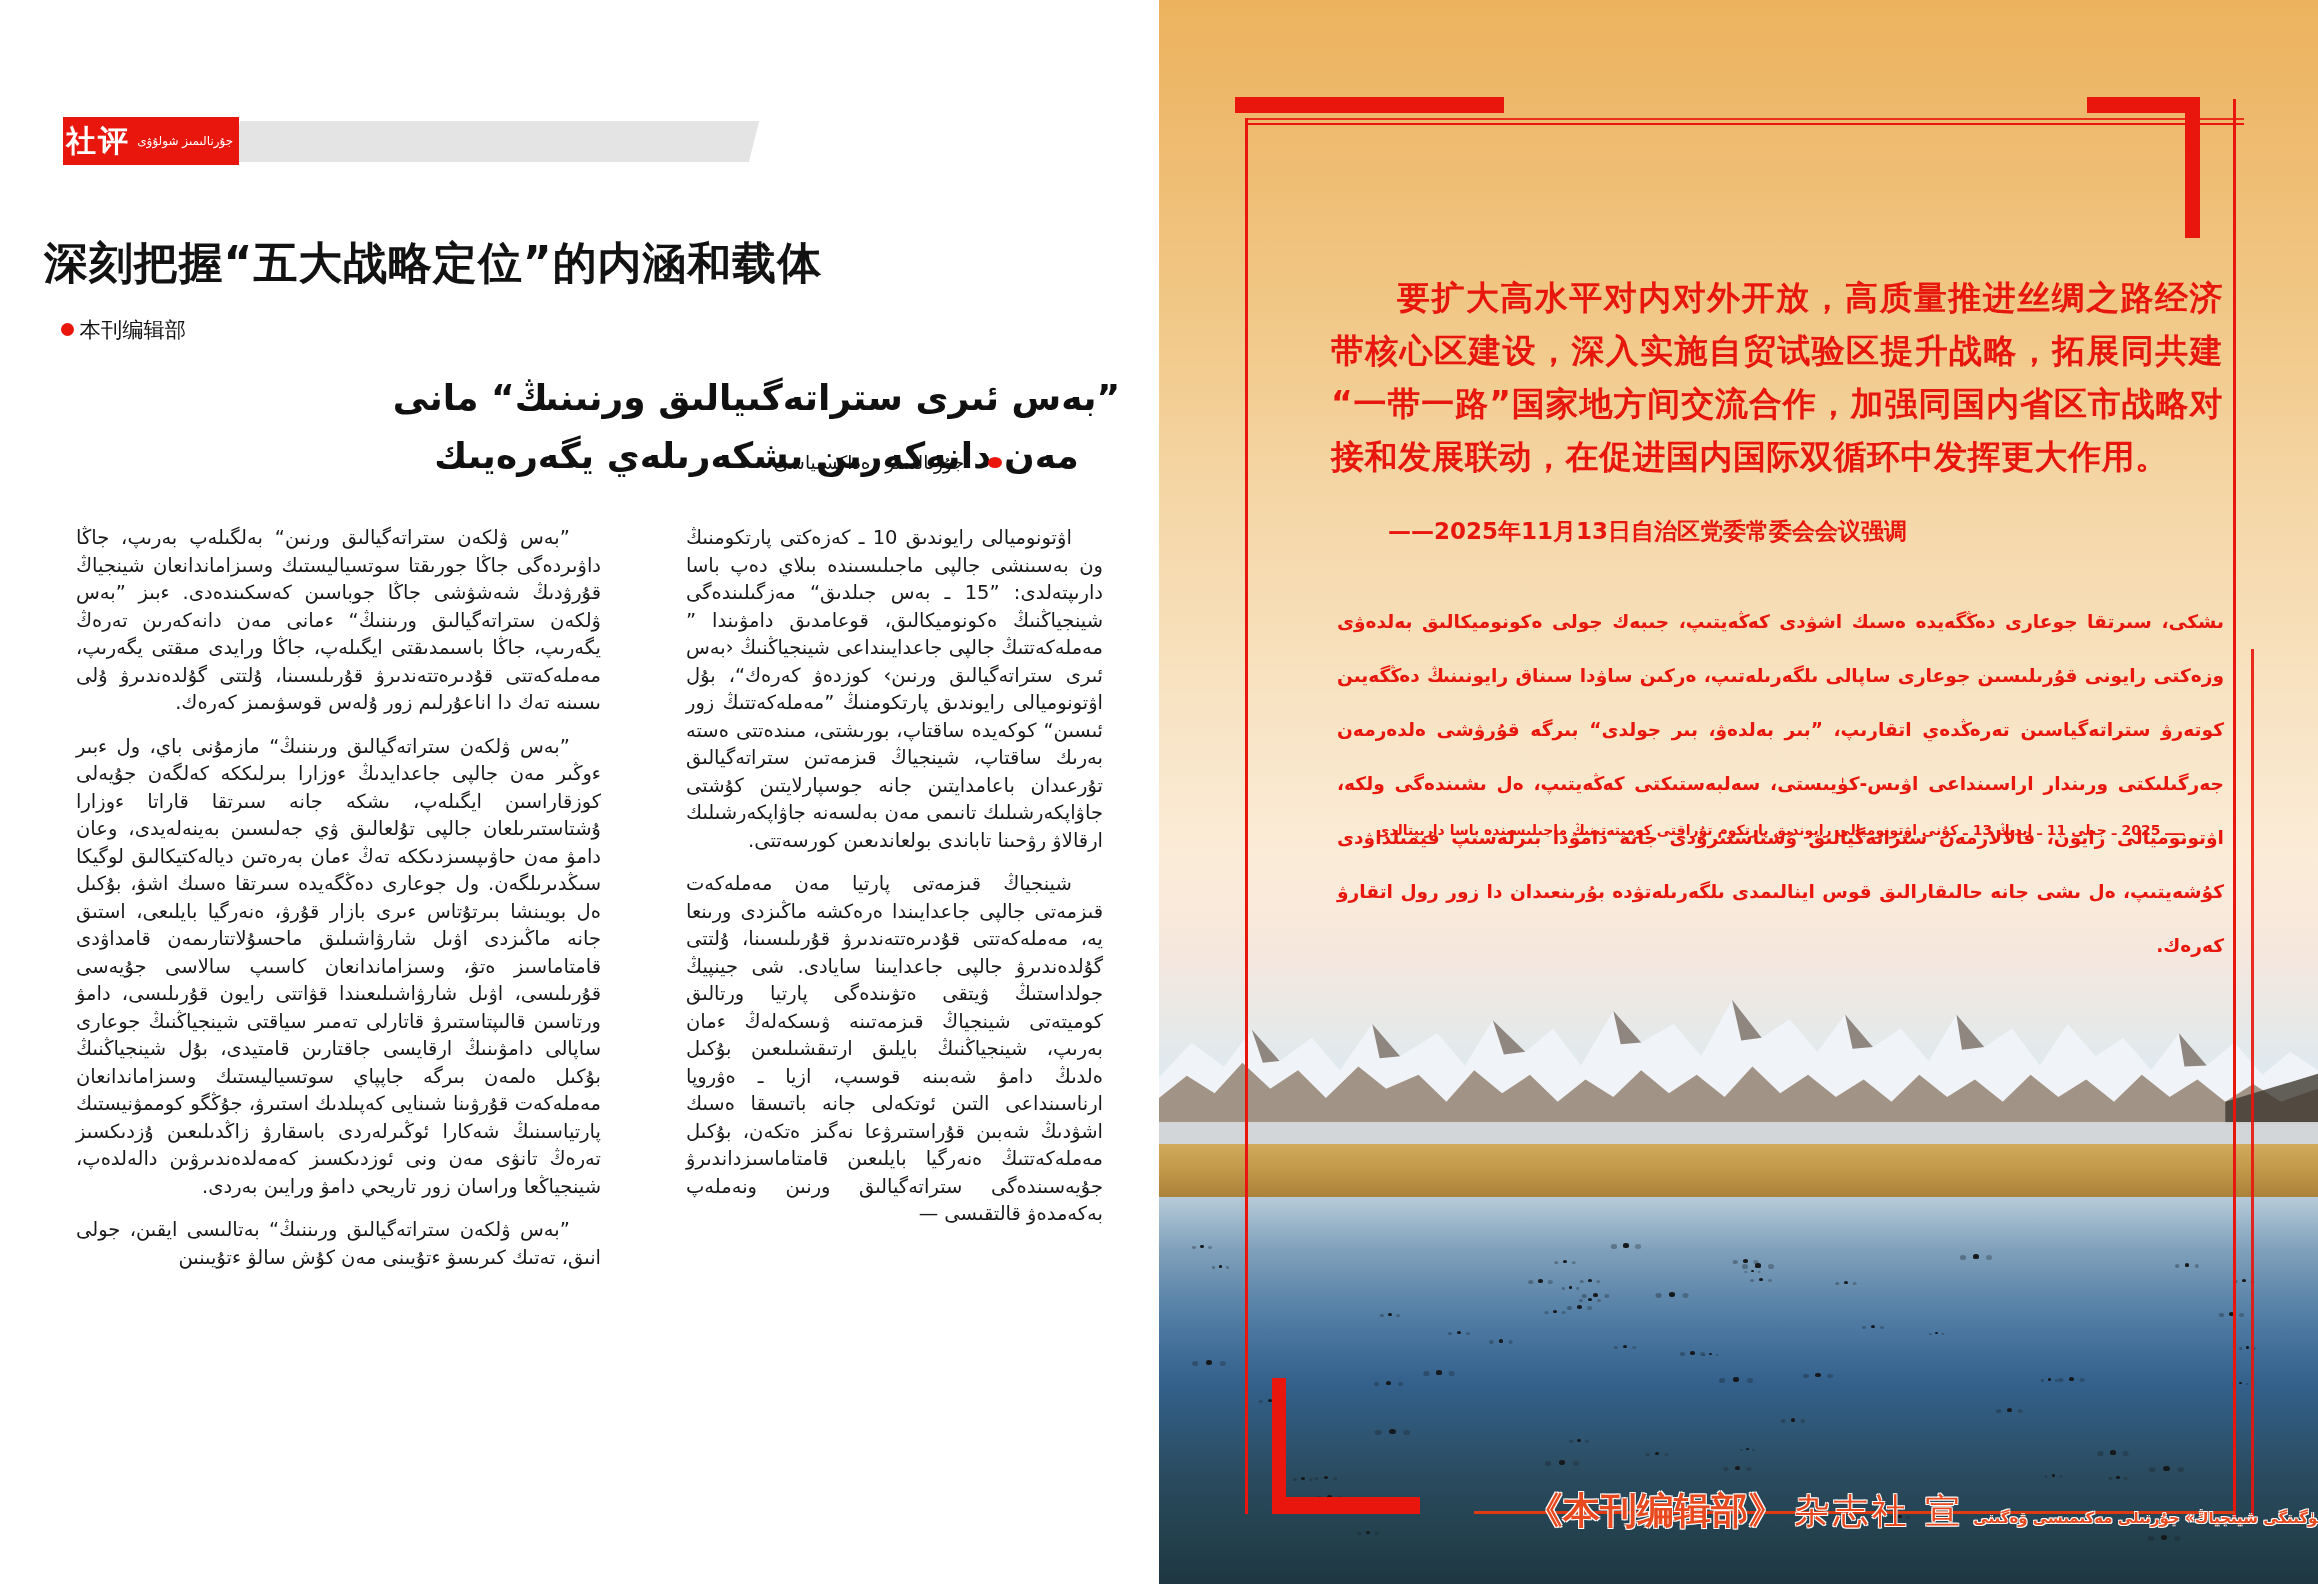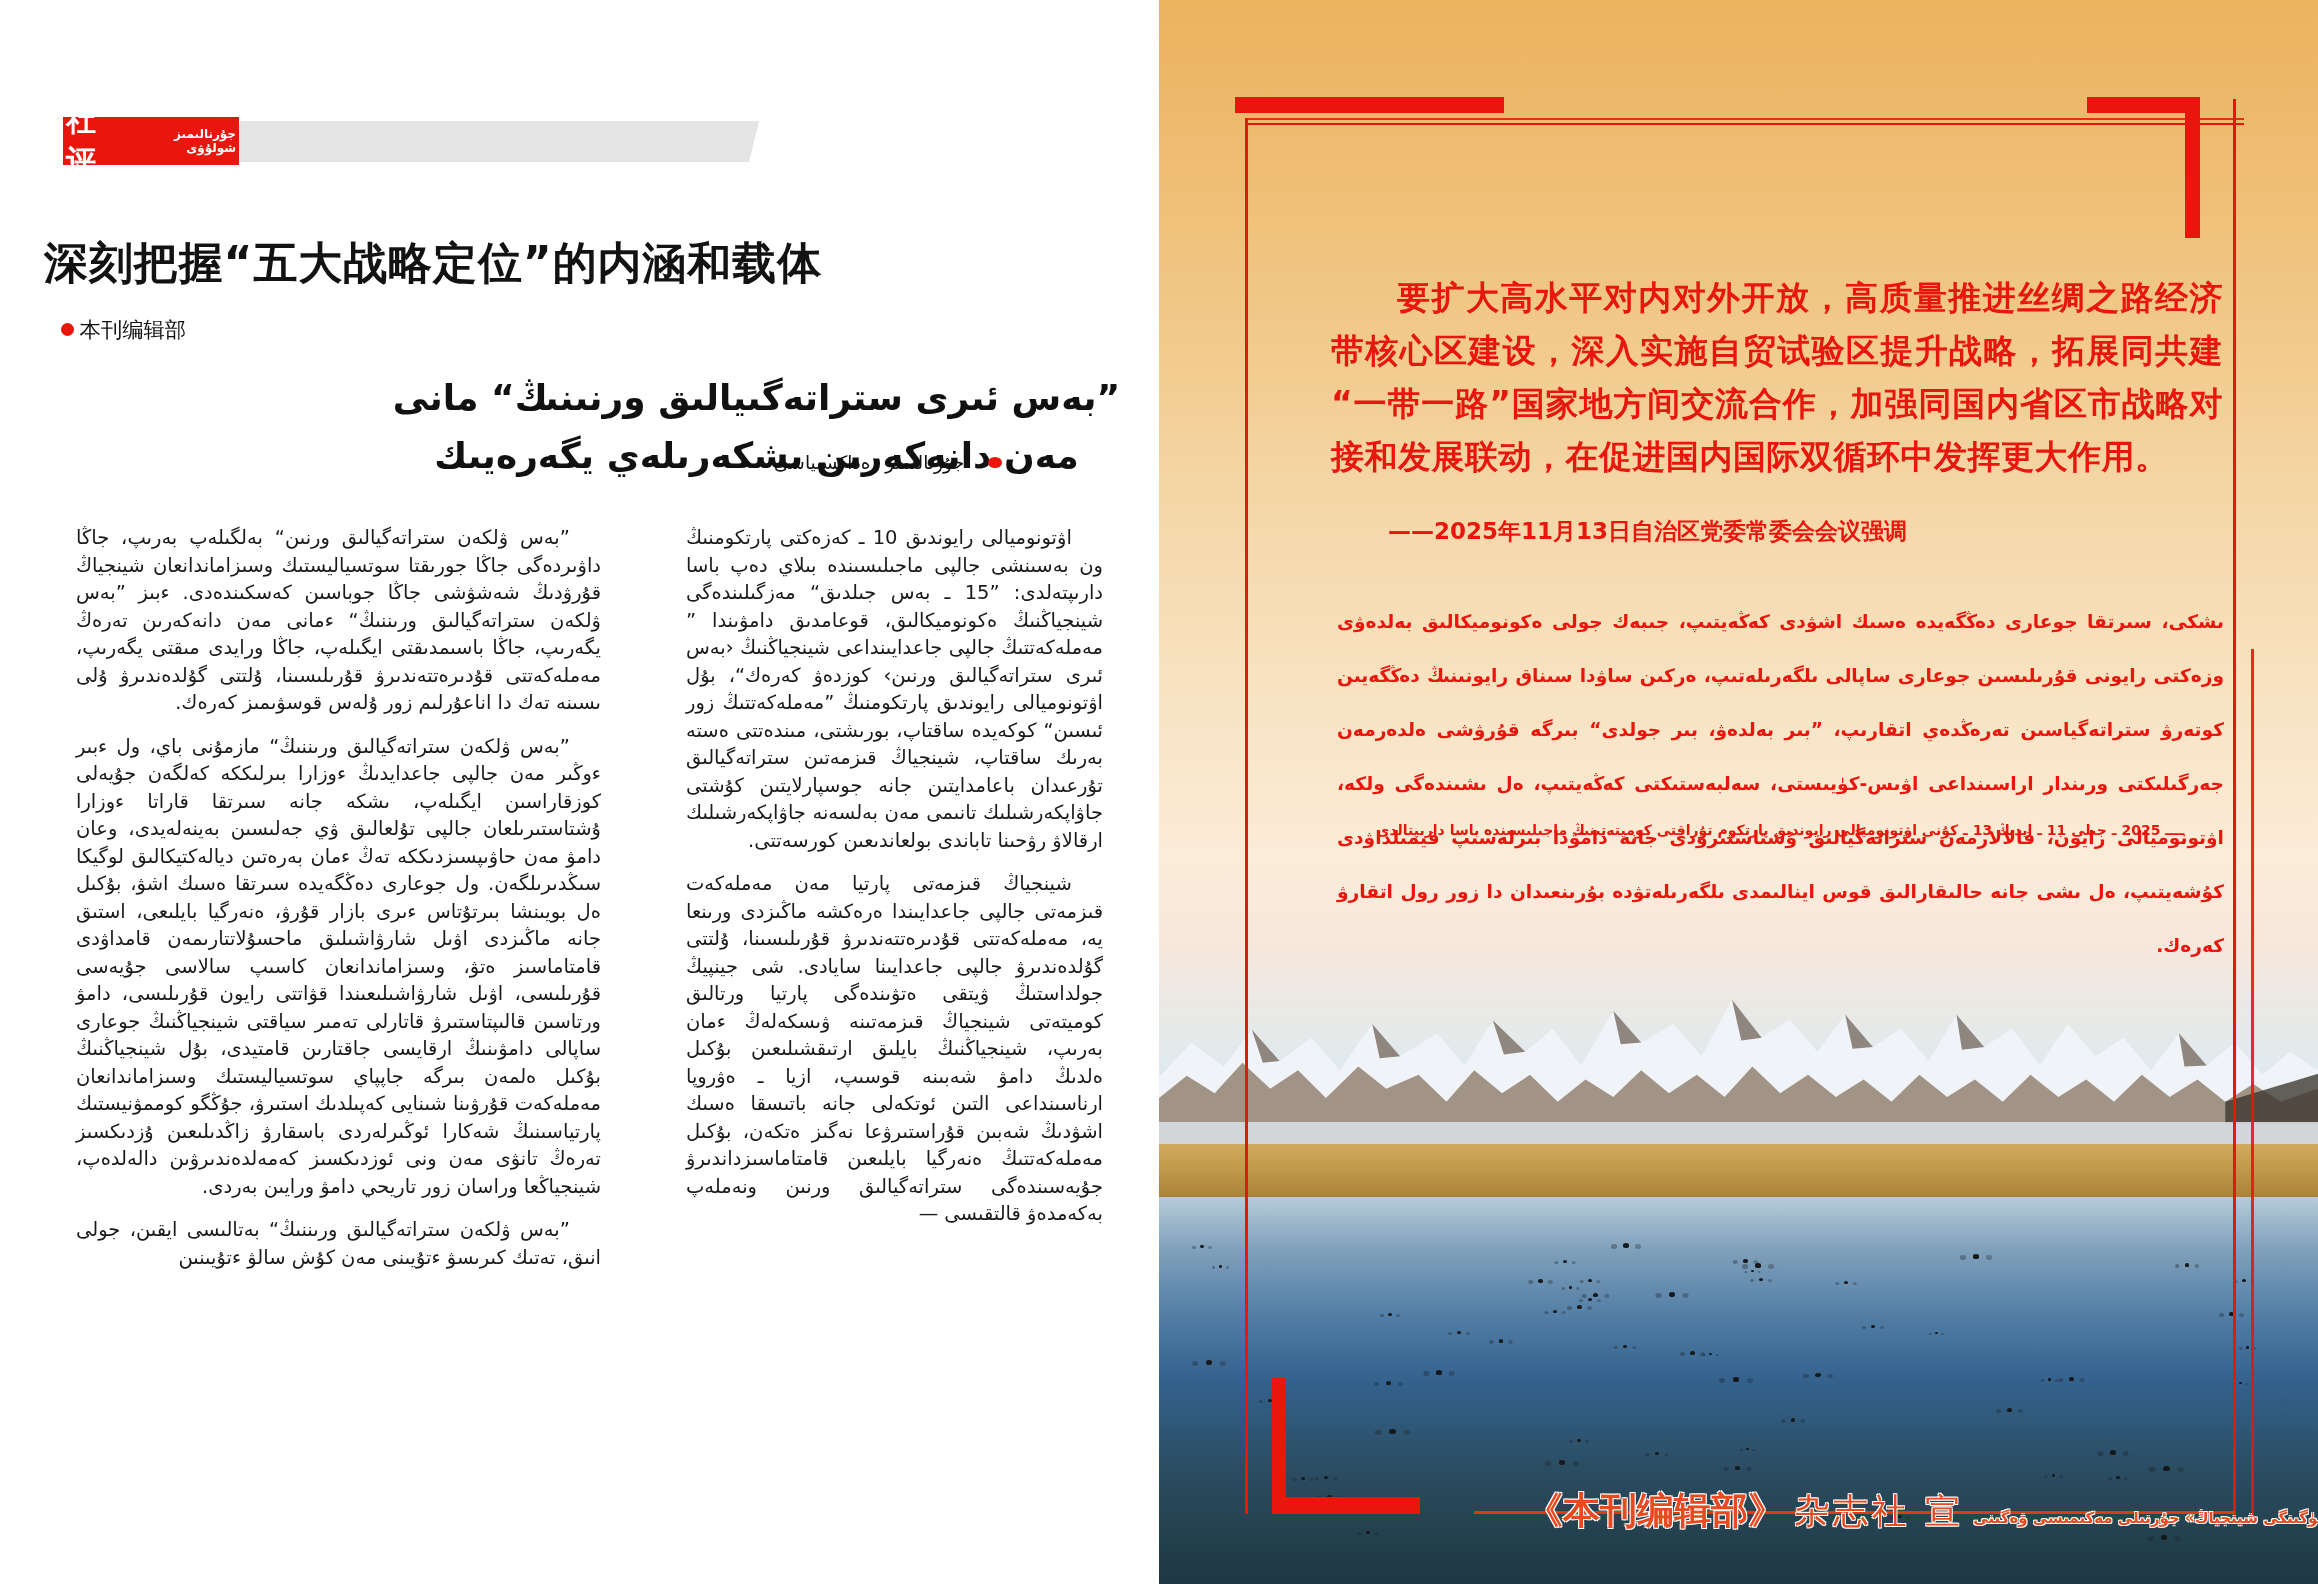--- a/index.html
+++ b/index.html
@@ -6,21 +6,21 @@
   body { width:2319px; height:1584px; background:#fff; font-family:"DejaVu Sans", sans-serif; }
   #root { position:relative; width:2319px; height:1584px; overflow:hidden; background:#fff; }
 
   
   .page-left { position:absolute; left:0; top:0; width:1159px; height:1584px; background:#ffffff; }
 
   .badge-wrap { position:absolute; left:63px; top:117px; height:48px; }
   .badge-gray { position:absolute; left:172px; top:3.7px; width:519px; height:41px; background:#e4e4e4; transform:skewX(-14deg); }
   .badge-red { position:absolute; left:0; top:0; width:176px; height:48px; background:#e8160c; display:flex; align-items:center; padding:0 3px; gap:7.4px; }
   .badge-cn { color:#fff; font-size:30px; font-weight:700; letter-spacing:1.9px; font-family:"DejaVu Serif", serif; }
-  .badge-uy { color:#fff; font-size:12px; direction:rtl; font-weight:700; }
+  .badge-uy { color:#fff; font-size:12px; direction:rtl; font-weight:400; }
 
   .title-cn { position:absolute; left:44px; top:234px; width:1020px; font-size:44px; font-weight:800; color:#121212; letter-spacing:0.9px; font-family:"DejaVu Sans", sans-serif; }
   .byline-cn { position:absolute; left:61px; top:315px; font-size:21.3px; color:#111; display:flex; align-items:center; gap:5.6px; }
   .byline-dot { width:13px; height:13px; border-radius:50%; background:#e8160c; display:inline-block; }
 
   .title-uy { position:absolute; left:390px; top:369px; width:733px; direction:rtl; text-align:center; font-size:36px; font-weight:700; color:#111; line-height:58px; }
   .byline-uy { position:absolute; left:654px; top:452px; width:468px; direction:rtl; text-align:left; font-size:18.6px; color:#111; display:flex; flex-direction:row; justify-content:center; align-items:center; gap:24px; }
   .byline-uy .byline-dot { width:14px; height:11px; border-radius:50%; }
 
   .bodycol { position:absolute; top:508px; height:1020px; direction:rtl; text-align:justify; font-size:19.5px; line-height:27.5px; color:#1a1a1a; overflow:hidden; }

